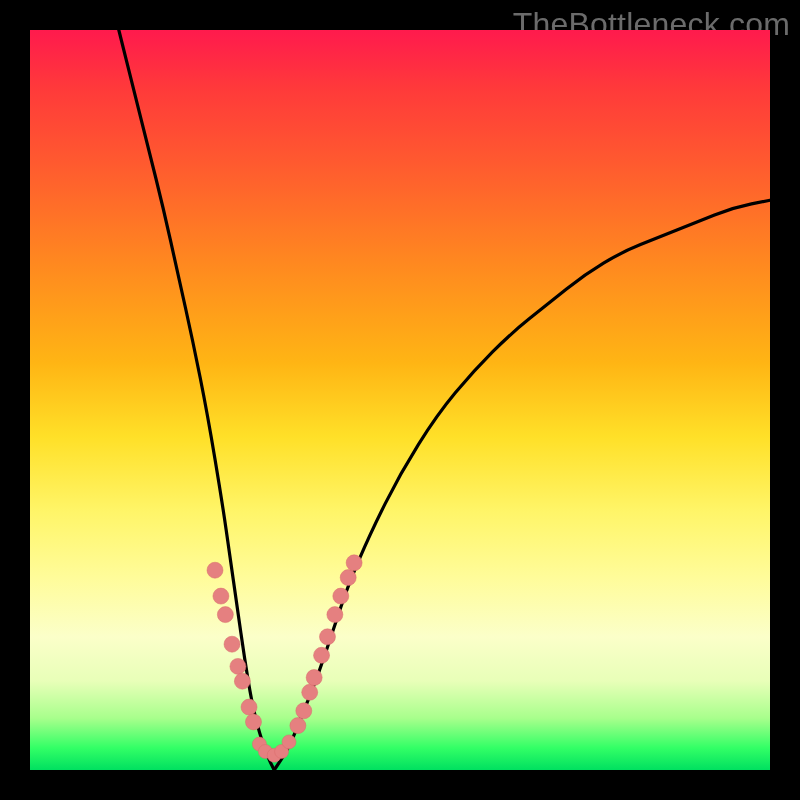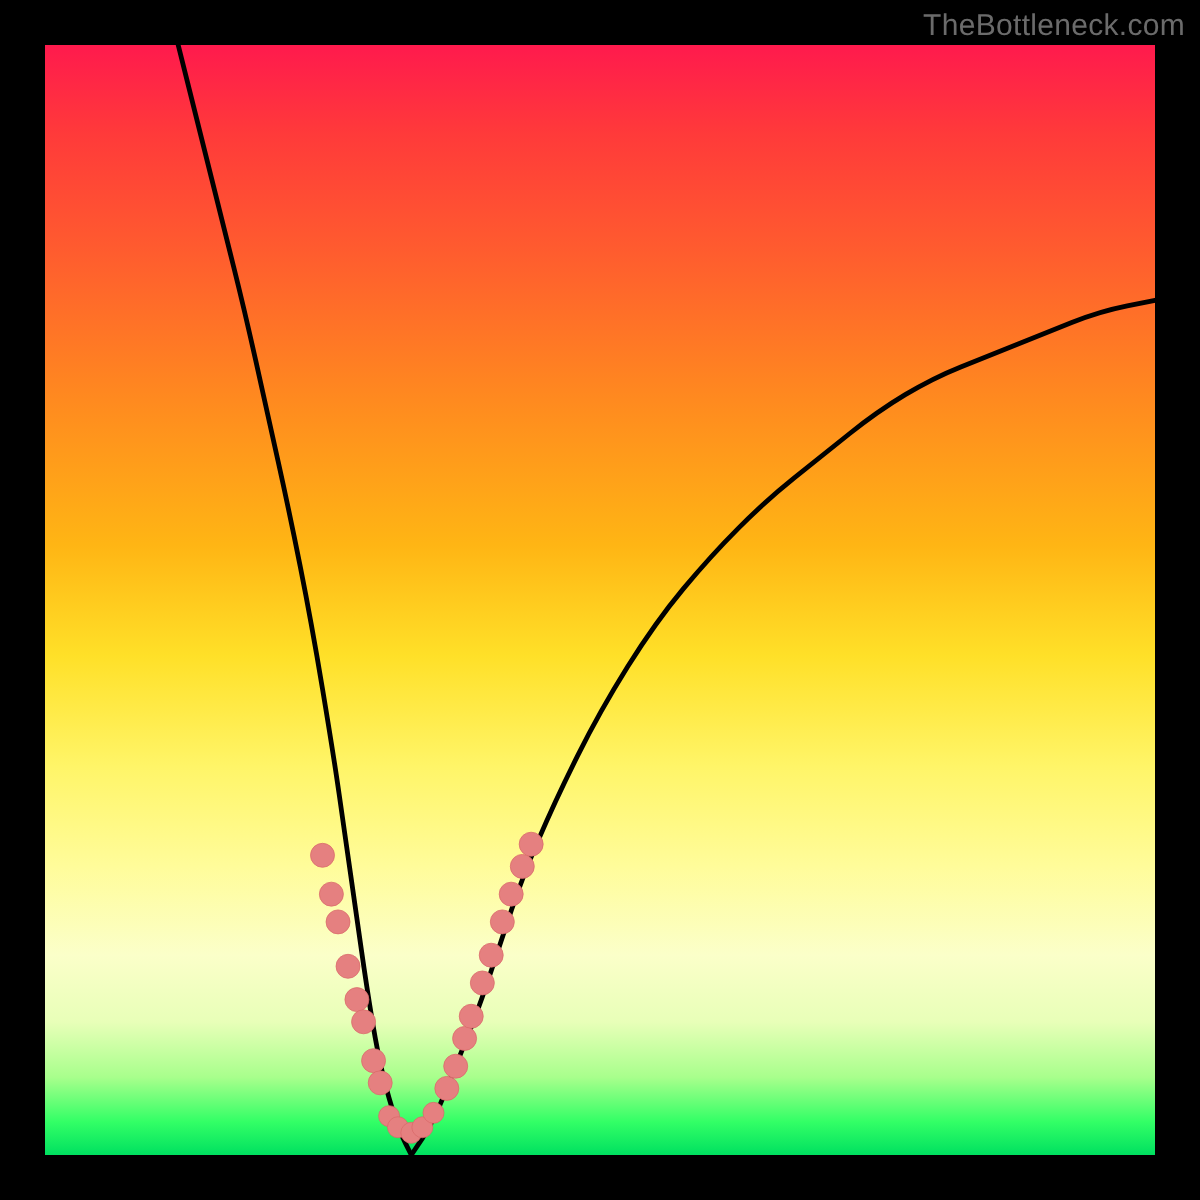--- a/index.html
+++ b/index.html
@@ -38,21 +38,21 @@
       #e8ffb8 88%,
       #a8ff8c 93%,
       #33ff66 97%,
       #00e060 100%
     );
   }
   .watermark {
     position: absolute;
     top: 6px;
     right: 10px;
-    font-size: 20px;
+    font-size: 32px;
     font-weight: 500;
     color: #6b6b6b;
     letter-spacing: 0.2px;
   }
   svg.curve {
     position: absolute;
     top: 0;
     left: 0;
     width: 740px;
     height: 740px;

